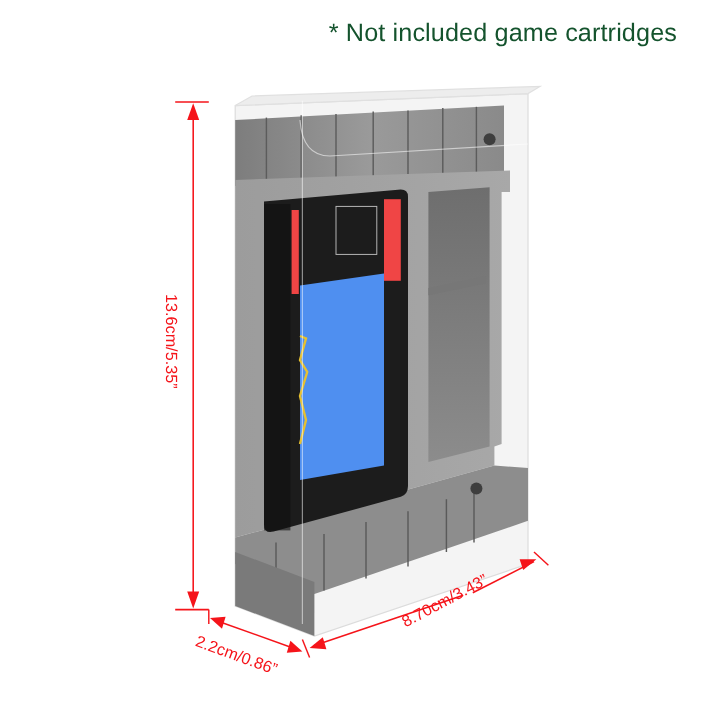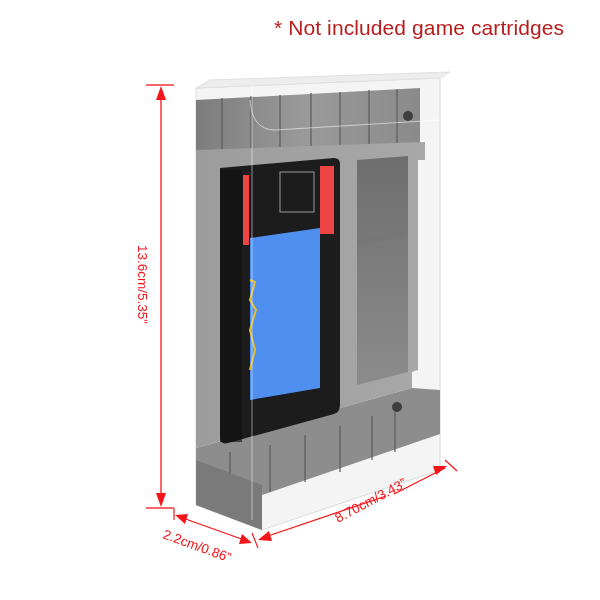--- a/index.html
+++ b/index.html
@@ -1,17 +1,17 @@
 <!DOCTYPE html>
 <html><head>
 <meta charset="utf-8">
 <style>
   html,body{margin:0;padding:0;background:#ffffff;}
   .stage{position:relative;width:600px;height:600px;overflow:hidden;background:#fff;font-family:"Liberation Sans",sans-serif;}
-  .note{position:absolute;left:274px;top:16px;color:#b91c1c;font-size:21px;white-space:nowrap;letter-spacing:0.1px;}
+  .note{position:absolute;left:274px;top:16px;color:#14532d;font-size:21px;white-space:nowrap;letter-spacing:0.1px;}
   svg{position:absolute;left:0;top:0;}
   .dimtxt{fill:#f5141a;font-family:"Liberation Sans",sans-serif;font-size:13.5px;}
 </style>
 </head>
 <body>
 
 <div class="stage">
   <div class="note">* Not included game cartridges</div>
 
   <svg width="600" height="600" viewBox="0 0 600 600">

